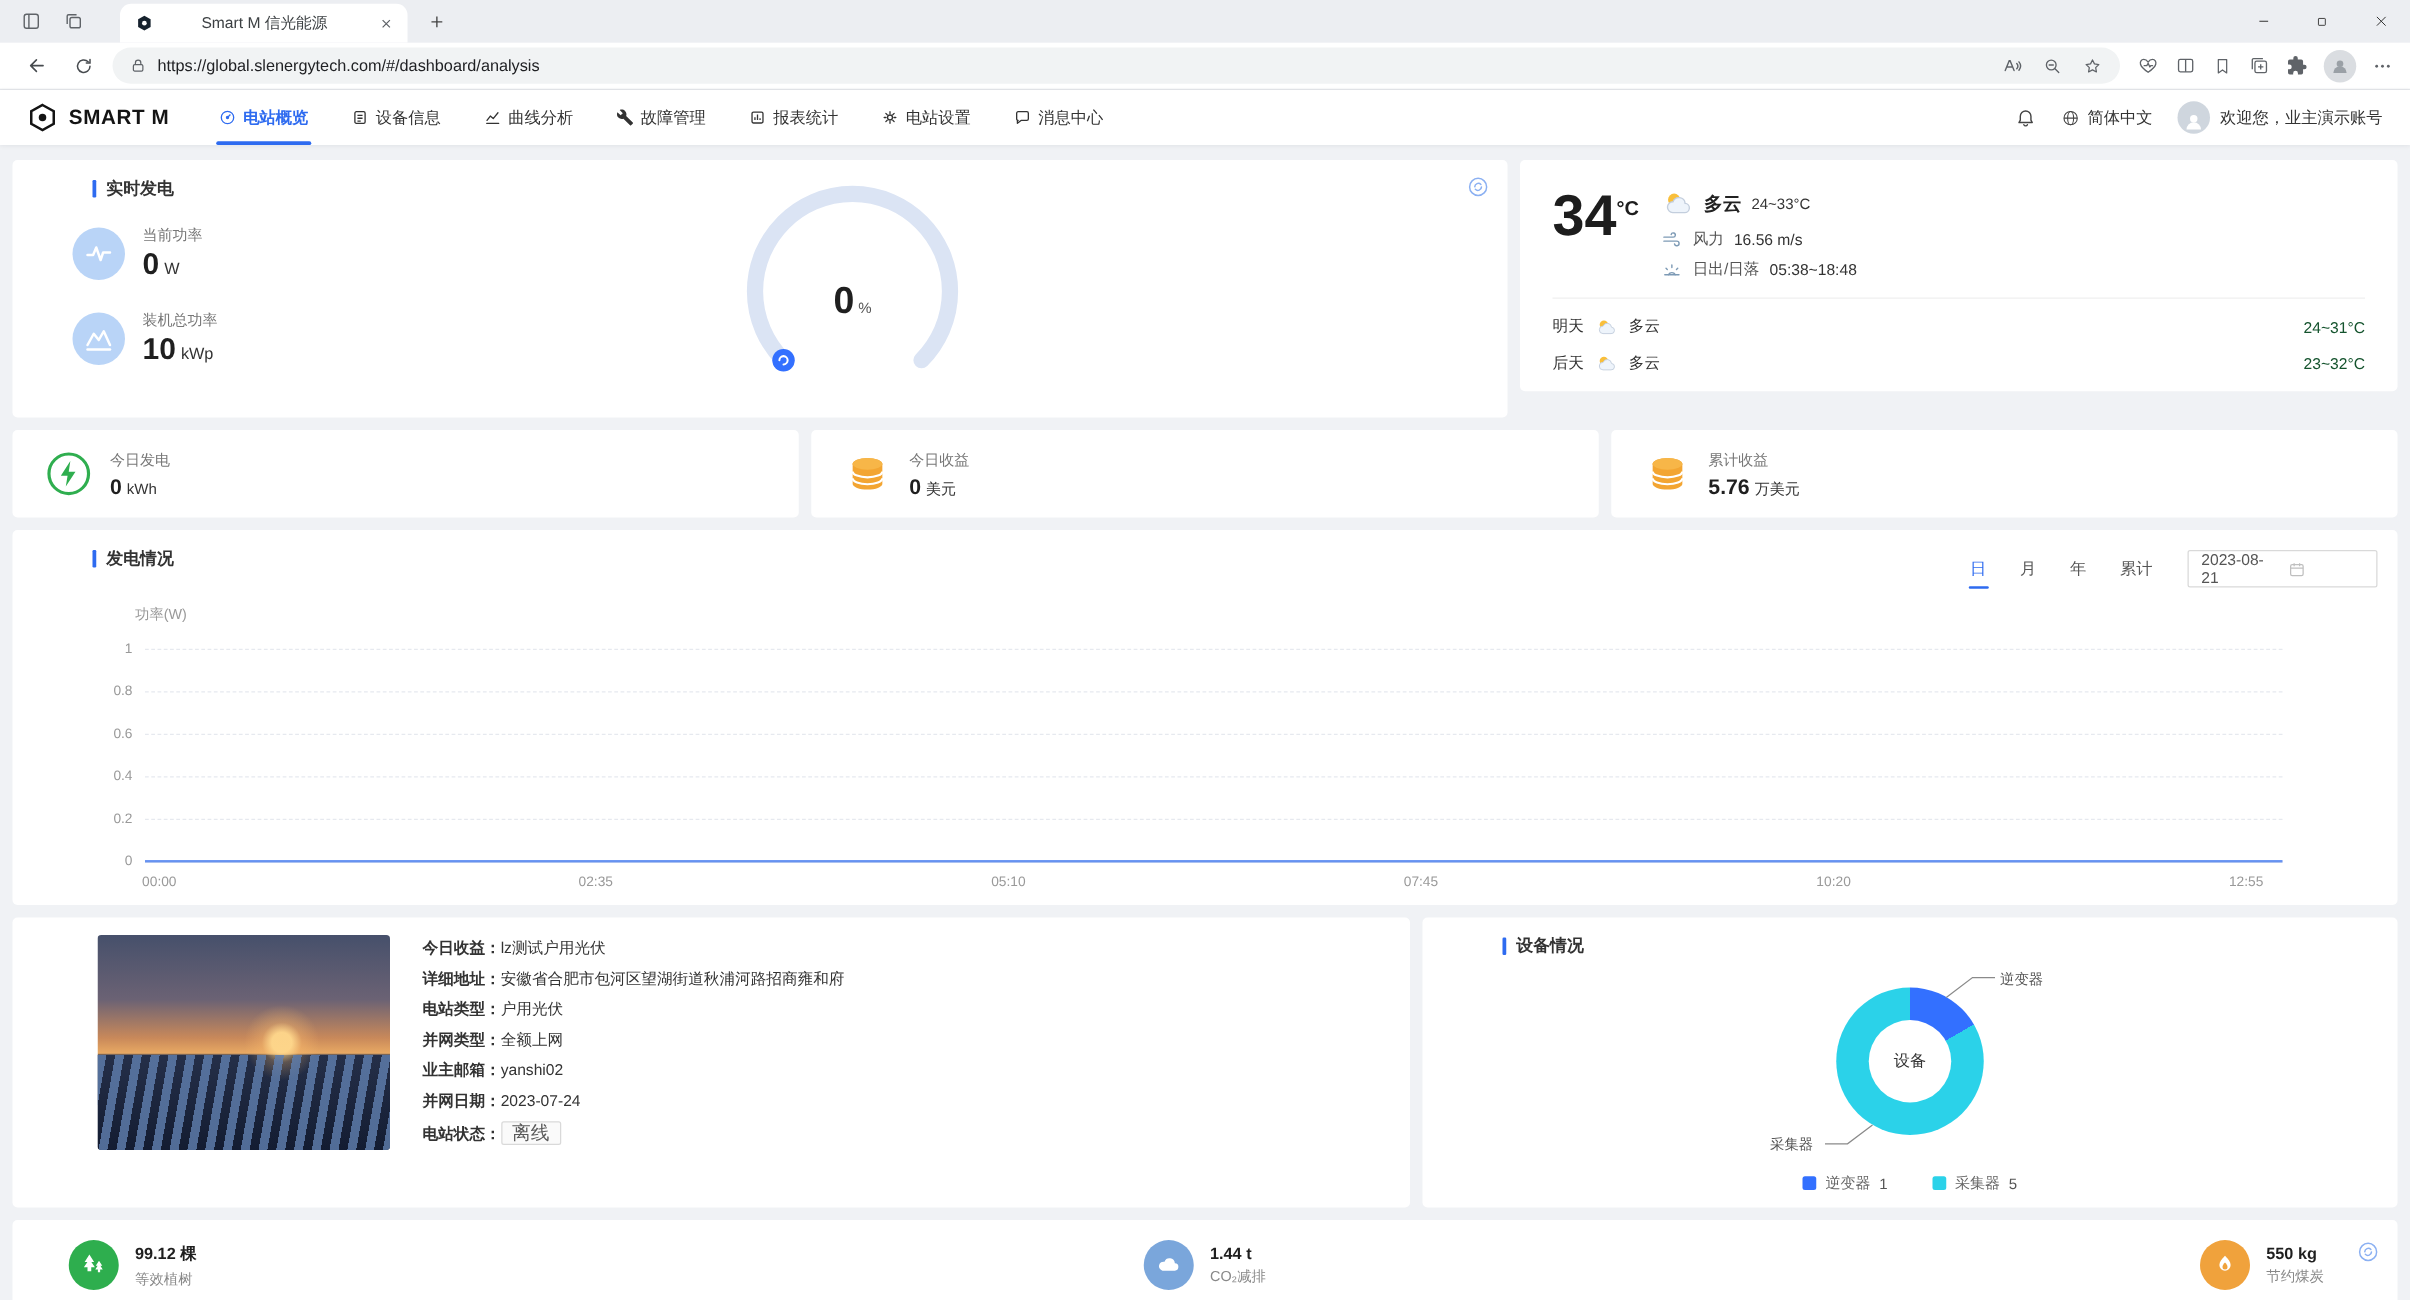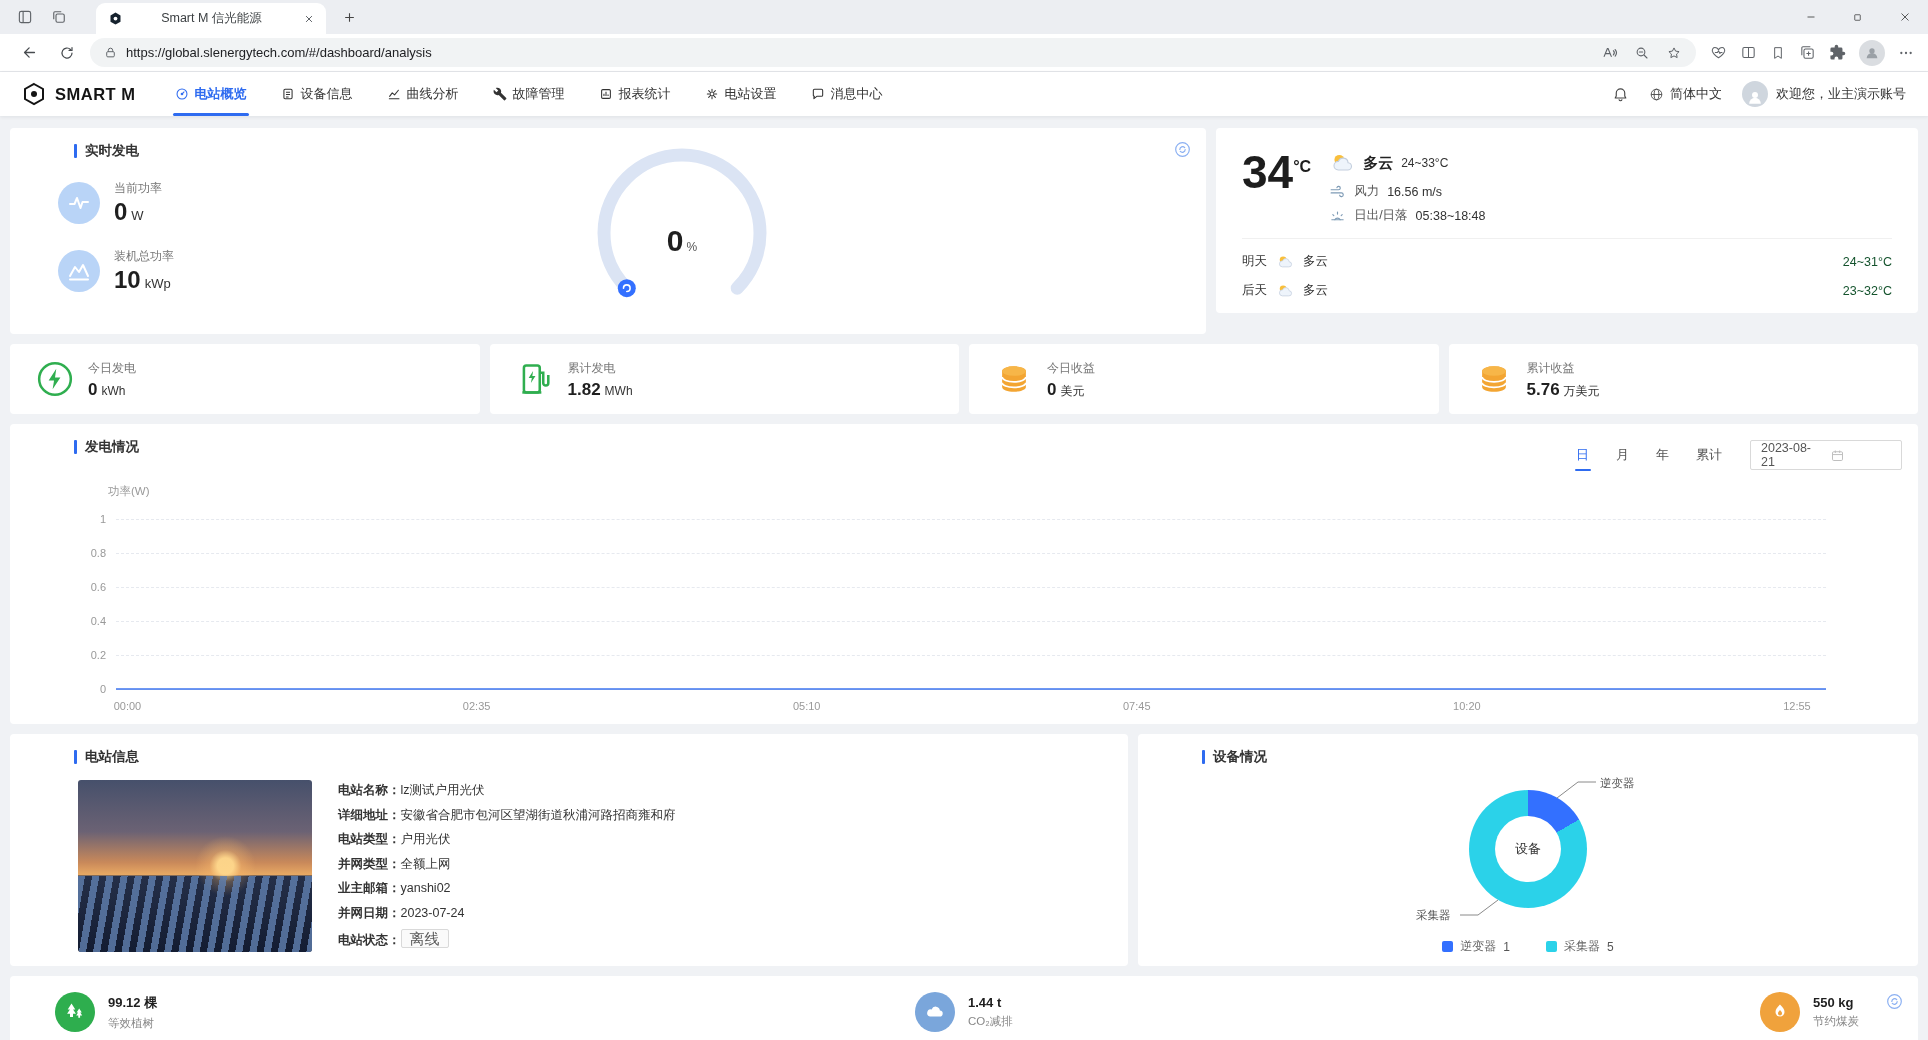--- a/index.html
+++ b/index.html
@@ -498,36 +498,20 @@
           </svg>
       </span>
       <span>
         <div class="kpi-label">今日发电</div>
         <div class="kpi-value"><span>0</span><span class="kpi-unit">kWh</span></div>
       </span>
     </div>
     <div class="card kpi">
       <span>
         <svg width="38" height="38" viewBox="0 0 24 24">
-            <g fill="none" stroke="#2fae4f" stroke-width="1.6">
-              <rect x="5" y="3.5" width="10" height="17" rx="1.5"></rect>
-              <path d="M15 8h2.2v6.5a1.6 1.6 0 0 0 3.2 0V9.5"></path>
-              <path d="M4 20.5h12"></path>
-            </g>
-            <path d="M10.8 7 8 11.3h2l-.6 3.2 2.9-4.4h-2z" fill="#2fae4f"></path>
-          </svg>
-      </span>
-      <span>
-        <div class="kpi-label">累计发电</div>
-        <div class="kpi-value"><span>1.82</span><span class="kpi-unit">MWh</span></div>
-      </span>
-    </div>
-    <div class="card kpi">
-      <span>
-        <svg width="38" height="38" viewBox="0 0 24 24">
             <g fill="#f3a532">
               <path d="M4.5 7v10c0 1.7 3.4 3 7.5 3s7.5-1.3 7.5-3V7z"></path>
               <ellipse cx="12" cy="7" rx="7.5" ry="3"></ellipse>
             </g>
             <ellipse cx="12" cy="7" rx="7.5" ry="3" fill="#f7b648"></ellipse>
             <g fill="none" stroke="#fff" stroke-width="1.1">
               <path d="M4.5 10.8c0 1.7 3.4 3 7.5 3s7.5-1.3 7.5-3"></path>
               <path d="M4.5 14.3c0 1.7 3.4 3 7.5 3s7.5-1.3 7.5-3"></path>
             </g>
           </svg>
@@ -599,28 +583,24 @@
     <span class="xtick" style="left:calc(106px + 0.6%)">00:00</span>
     <span class="xtick" style="left:calc(106px + 18.9%)">02:35</span>
     <span class="xtick" style="left:calc(106px + 36.2%)">05:10</span>
     <span class="xtick" style="left:calc(106px + 53.5%)">07:45</span>
     <span class="xtick" style="left:calc(106px + 70.8%)">10:20</span>
     <span class="xtick" style="left:calc(106px + 88.1%)">12:55</span>
   </div>
 
   <div class="row">
     <div class="card" id="plant">
-      <div class="card-title">
-        <span class="title-bar"></span>
-        <span>电站信息</span>
-      </div>
       <div class="plant-body">
         <div class="photo"></div>
         <div class="plant-rows">
-          <div><span class="p-label">电站名称：</span><span class="p-val">lz测试户用光伏</span></div>
+          <div><span class="p-label">今日收益：</span><span class="p-val">lz测试户用光伏</span></div>
           <div><span class="p-label">详细地址：</span><span class="p-val">安徽省合肥市包河区望湖街道秋浦河路招商雍和府</span></div>
           <div><span class="p-label">电站类型：</span><span class="p-val">户用光伏</span></div>
           <div><span class="p-label">并网类型：</span><span class="p-val">全额上网</span></div>
           <div><span class="p-label">业主邮箱：</span><span class="p-val">yanshi02</span></div>
           <div><span class="p-label">并网日期：</span><span class="p-val">2023-07-24</span></div>
           <div><span class="p-label">电站状态：</span><span class="badge">离线</span></div>
         </div>
       </div>
     </div>
 

